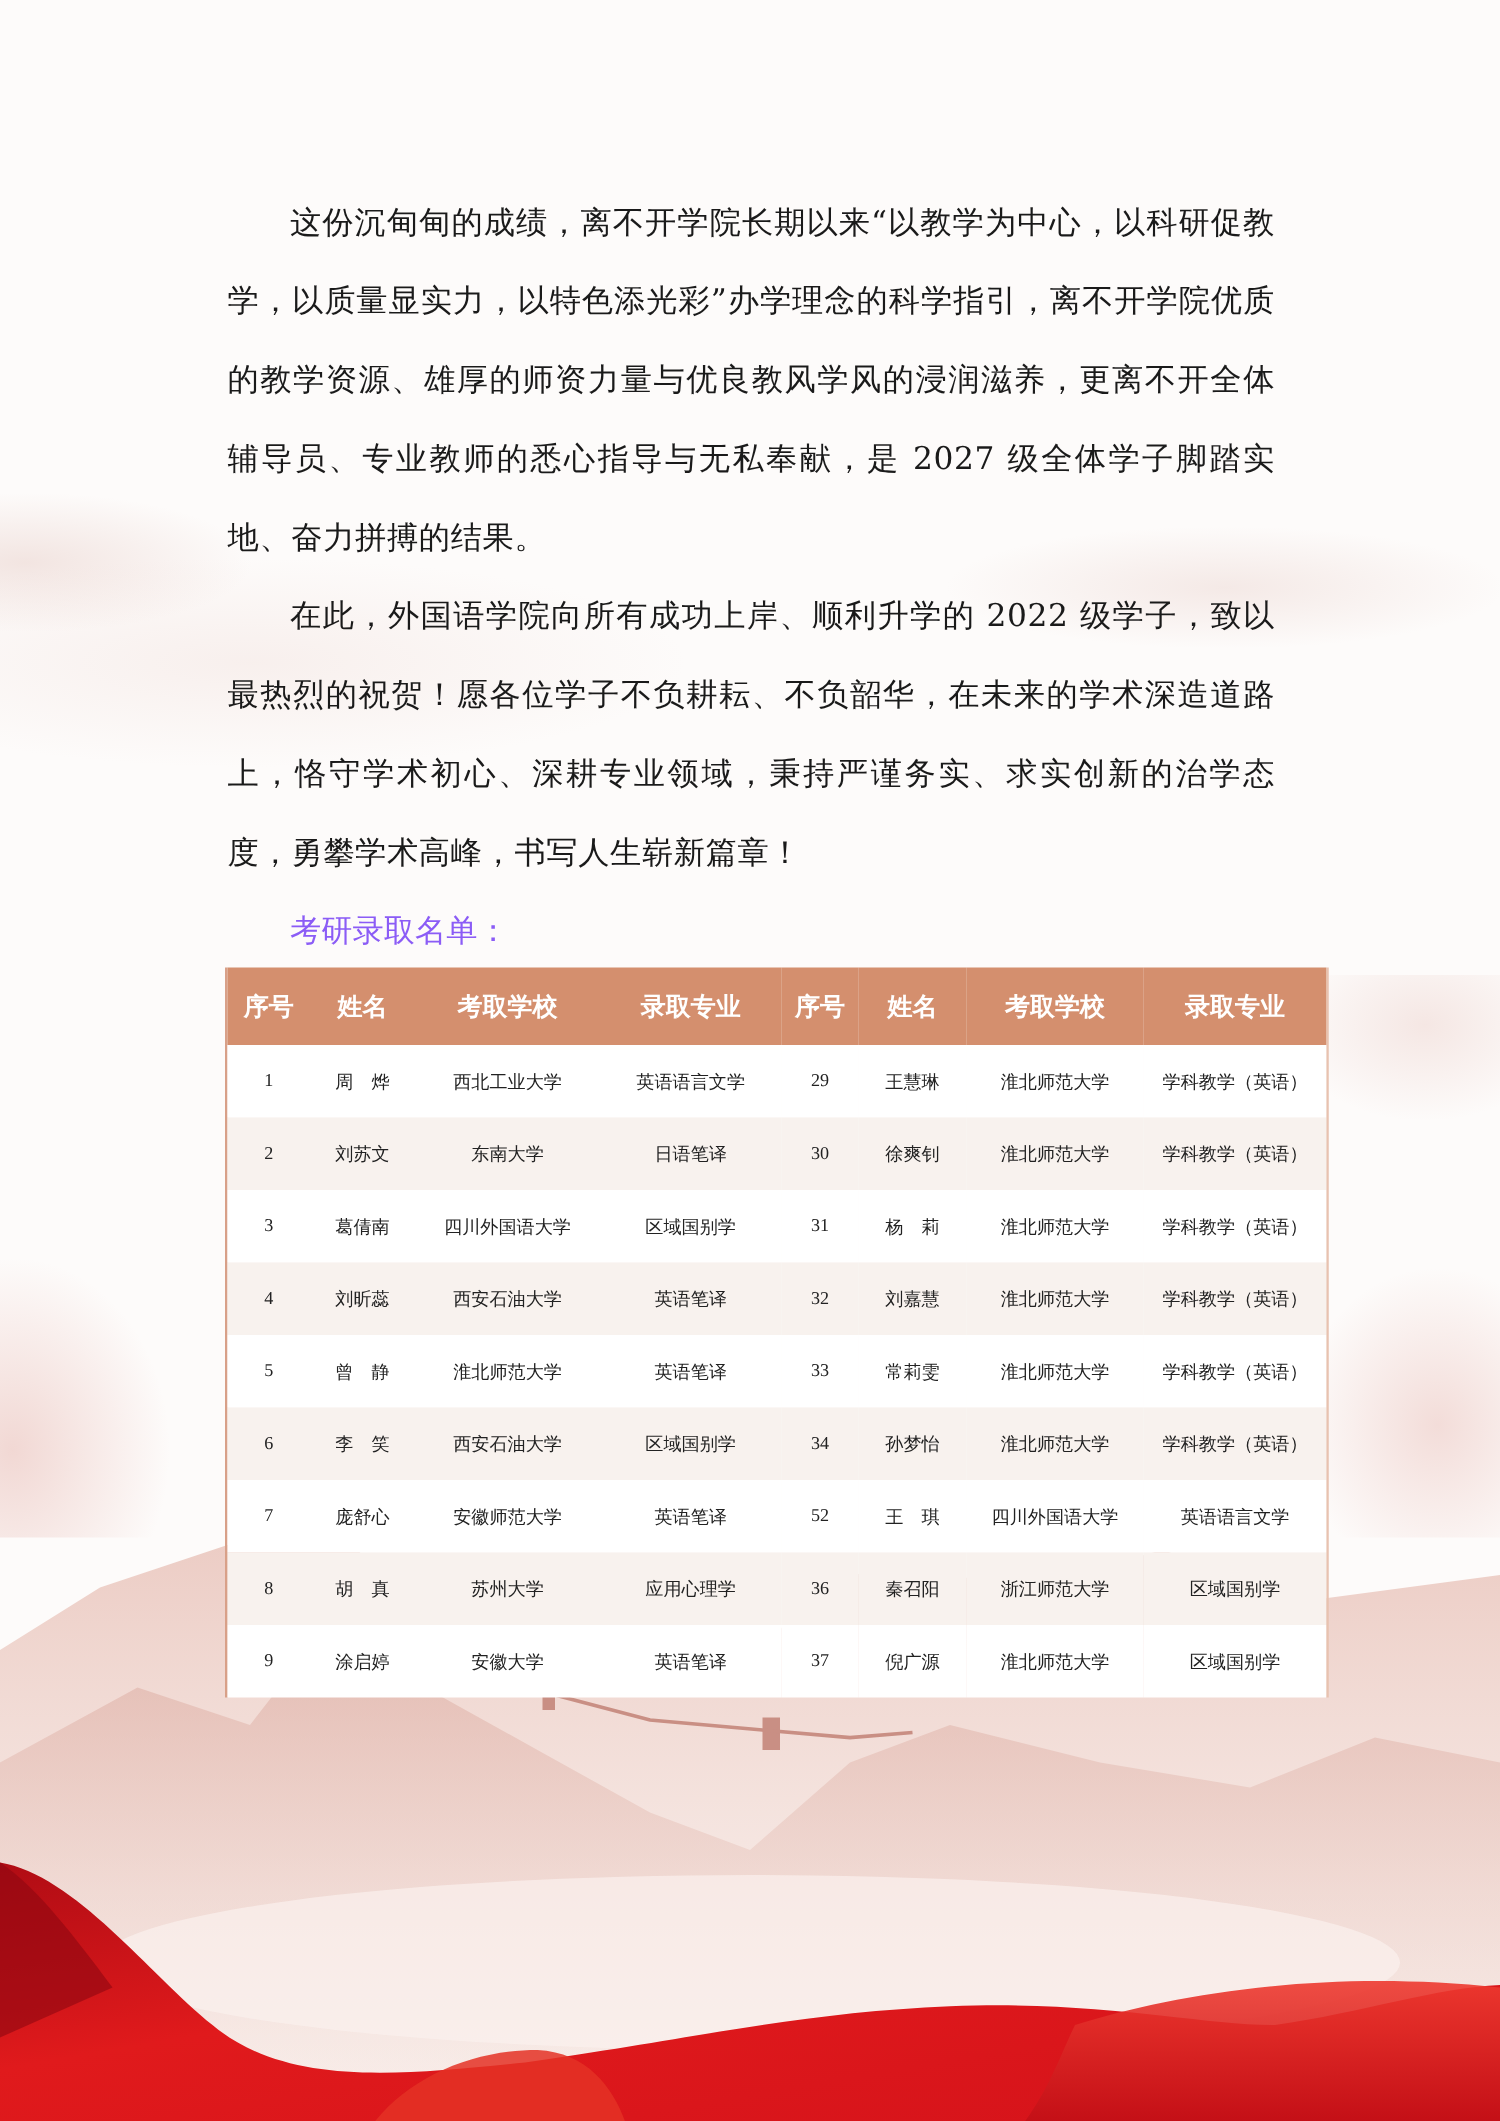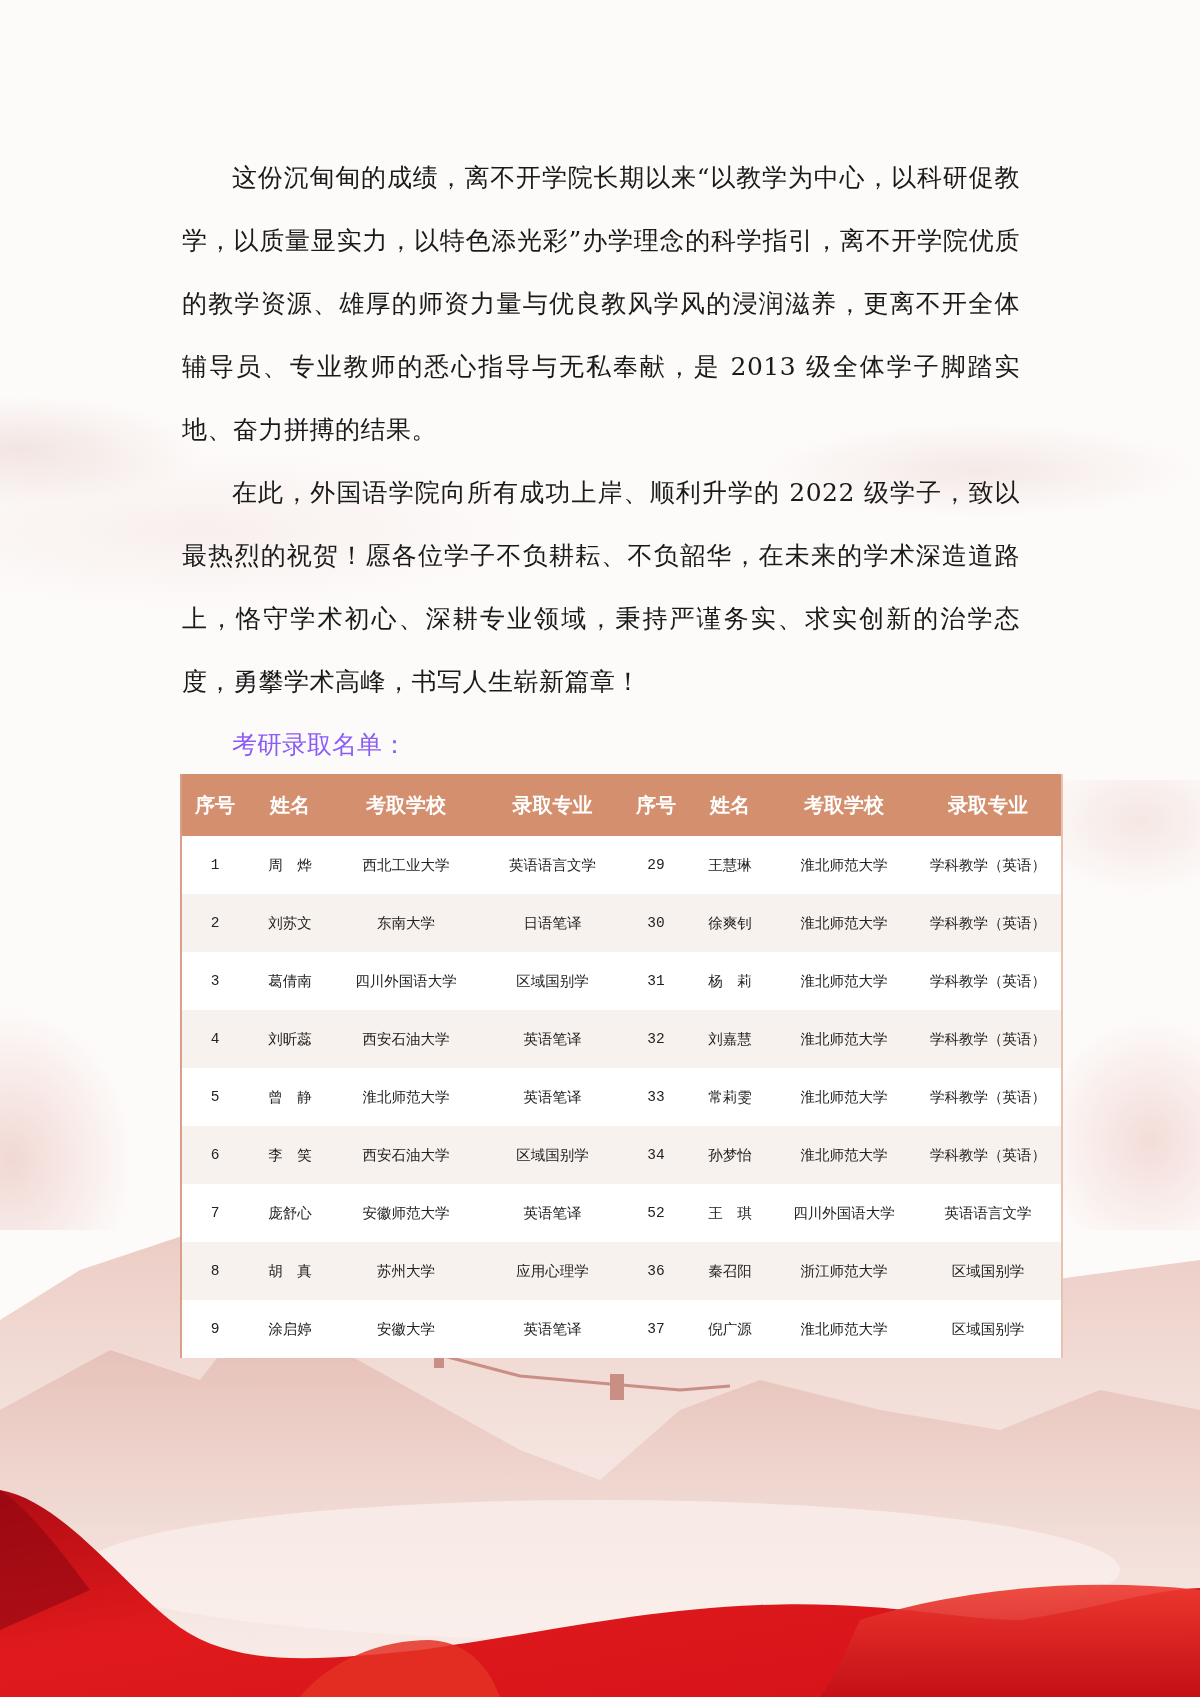--- a/index.html
+++ b/index.html
@@ -34,21 +34,21 @@
     text-align: justify; text-indent: 2em; letter-spacing: 0.5px;
   }
   .list-label { margin: 0; font-size: 25px; line-height: 63px; color: #8b5cf6; text-indent: 2em; }
 
   
   .table-wrap {
     position: absolute; left: 180px; top: 774px; width: 883px; z-index: 3;
     border-left: 2px solid #d8a088; border-right: 2px solid #e8c2b0; box-sizing: border-box;
   }
   table { border-collapse: collapse; width: 100%; table-layout: fixed;
-    font-family: Liberation Mono, monospace; border-radius: 15px; }
+    font-family: Liberation Serif, serif; border-radius: 15px; }
   thead th {
     background: #d48f6e; color: #ffffff; font-weight: bold; font-size: 20px;
     height: 62px; padding: 0; text-align: center;
   }
   tbody td {
     height: 58px; padding: 0; text-align: center; font-size: 14.5px; color: #222;
     white-space: nowrap;
   }
   tbody tr:nth-child(odd) td { background: #ffffff; }
   tbody tr:nth-child(even) td { background: #f8f2ee; }
@@ -91,21 +91,21 @@
       </linearGradient>
     </defs>
     <path d="M0 20 C60 30 120 110 170 150 C230 200 320 190 420 180 C560 160 640 140 760 135 C880 130 960 150 1020 150 C1090 140 1150 120 1200 118 L1200 227 L0 227 Z" fill="url(#rib)"></path>
     <path d="M860 150 C940 125 1060 105 1200 120 L1200 227 L820 227 C840 200 850 170 860 150 Z" fill="url(#rib2)" opacity="0.9"></path>
     <path d="M300 227 C330 190 380 170 430 170 C470 172 490 200 500 227 Z" fill="#e43124" opacity="0.85"></path>
     <path d="M0 20 C30 40 60 80 90 120 L0 160 Z" fill="#8e0710" opacity="0.6"></path>
   </svg>
 </div>
 
 <div class="content">
-  <p class="para">这份沉甸甸的成绩，离不开学院长期以来“以教学为中心，以科研促教学，以质量显实力，以特色添光彩”办学理念的科学指引，离不开学院优质的教学资源、雄厚的师资力量与优良教风学风的浸润滋养，更离不开全体辅导员、专业教师的悉心指导与无私奉献，是 2013 级全体学子脚踏实地、奋力拼搏的结果。</p>
+  <p class="para">这份沉甸甸的成绩，离不开学院长期以来“以教学为中心，以科研促教学，以质量显实力，以特色添光彩”办学理念的科学指引，离不开学院优质的教学资源、雄厚的师资力量与优良教风学风的浸润滋养，更离不开全体辅导员、专业教师的悉心指导与无私奉献，是 2027 级全体学子脚踏实地、奋力拼搏的结果。</p>
   <p class="para">在此，外国语学院向所有成功上岸、顺利升学的 2022 级学子，致以最热烈的祝贺！愿各位学子不负耕耘、不负韶华，在未来的学术深造道路上，恪守学术初心、深耕专业领域，秉持严谨务实、求实创新的治学态度，勇攀学术高峰，书写人生崭新篇章！</p>
   <p class="list-label">考研录取名单：</p>
 </div>
 
 <div class="table-wrap">
   <table>
     <colgroup>
       <col style="width:66px">
         <col style="width:84px">
         <col style="width:148px">

